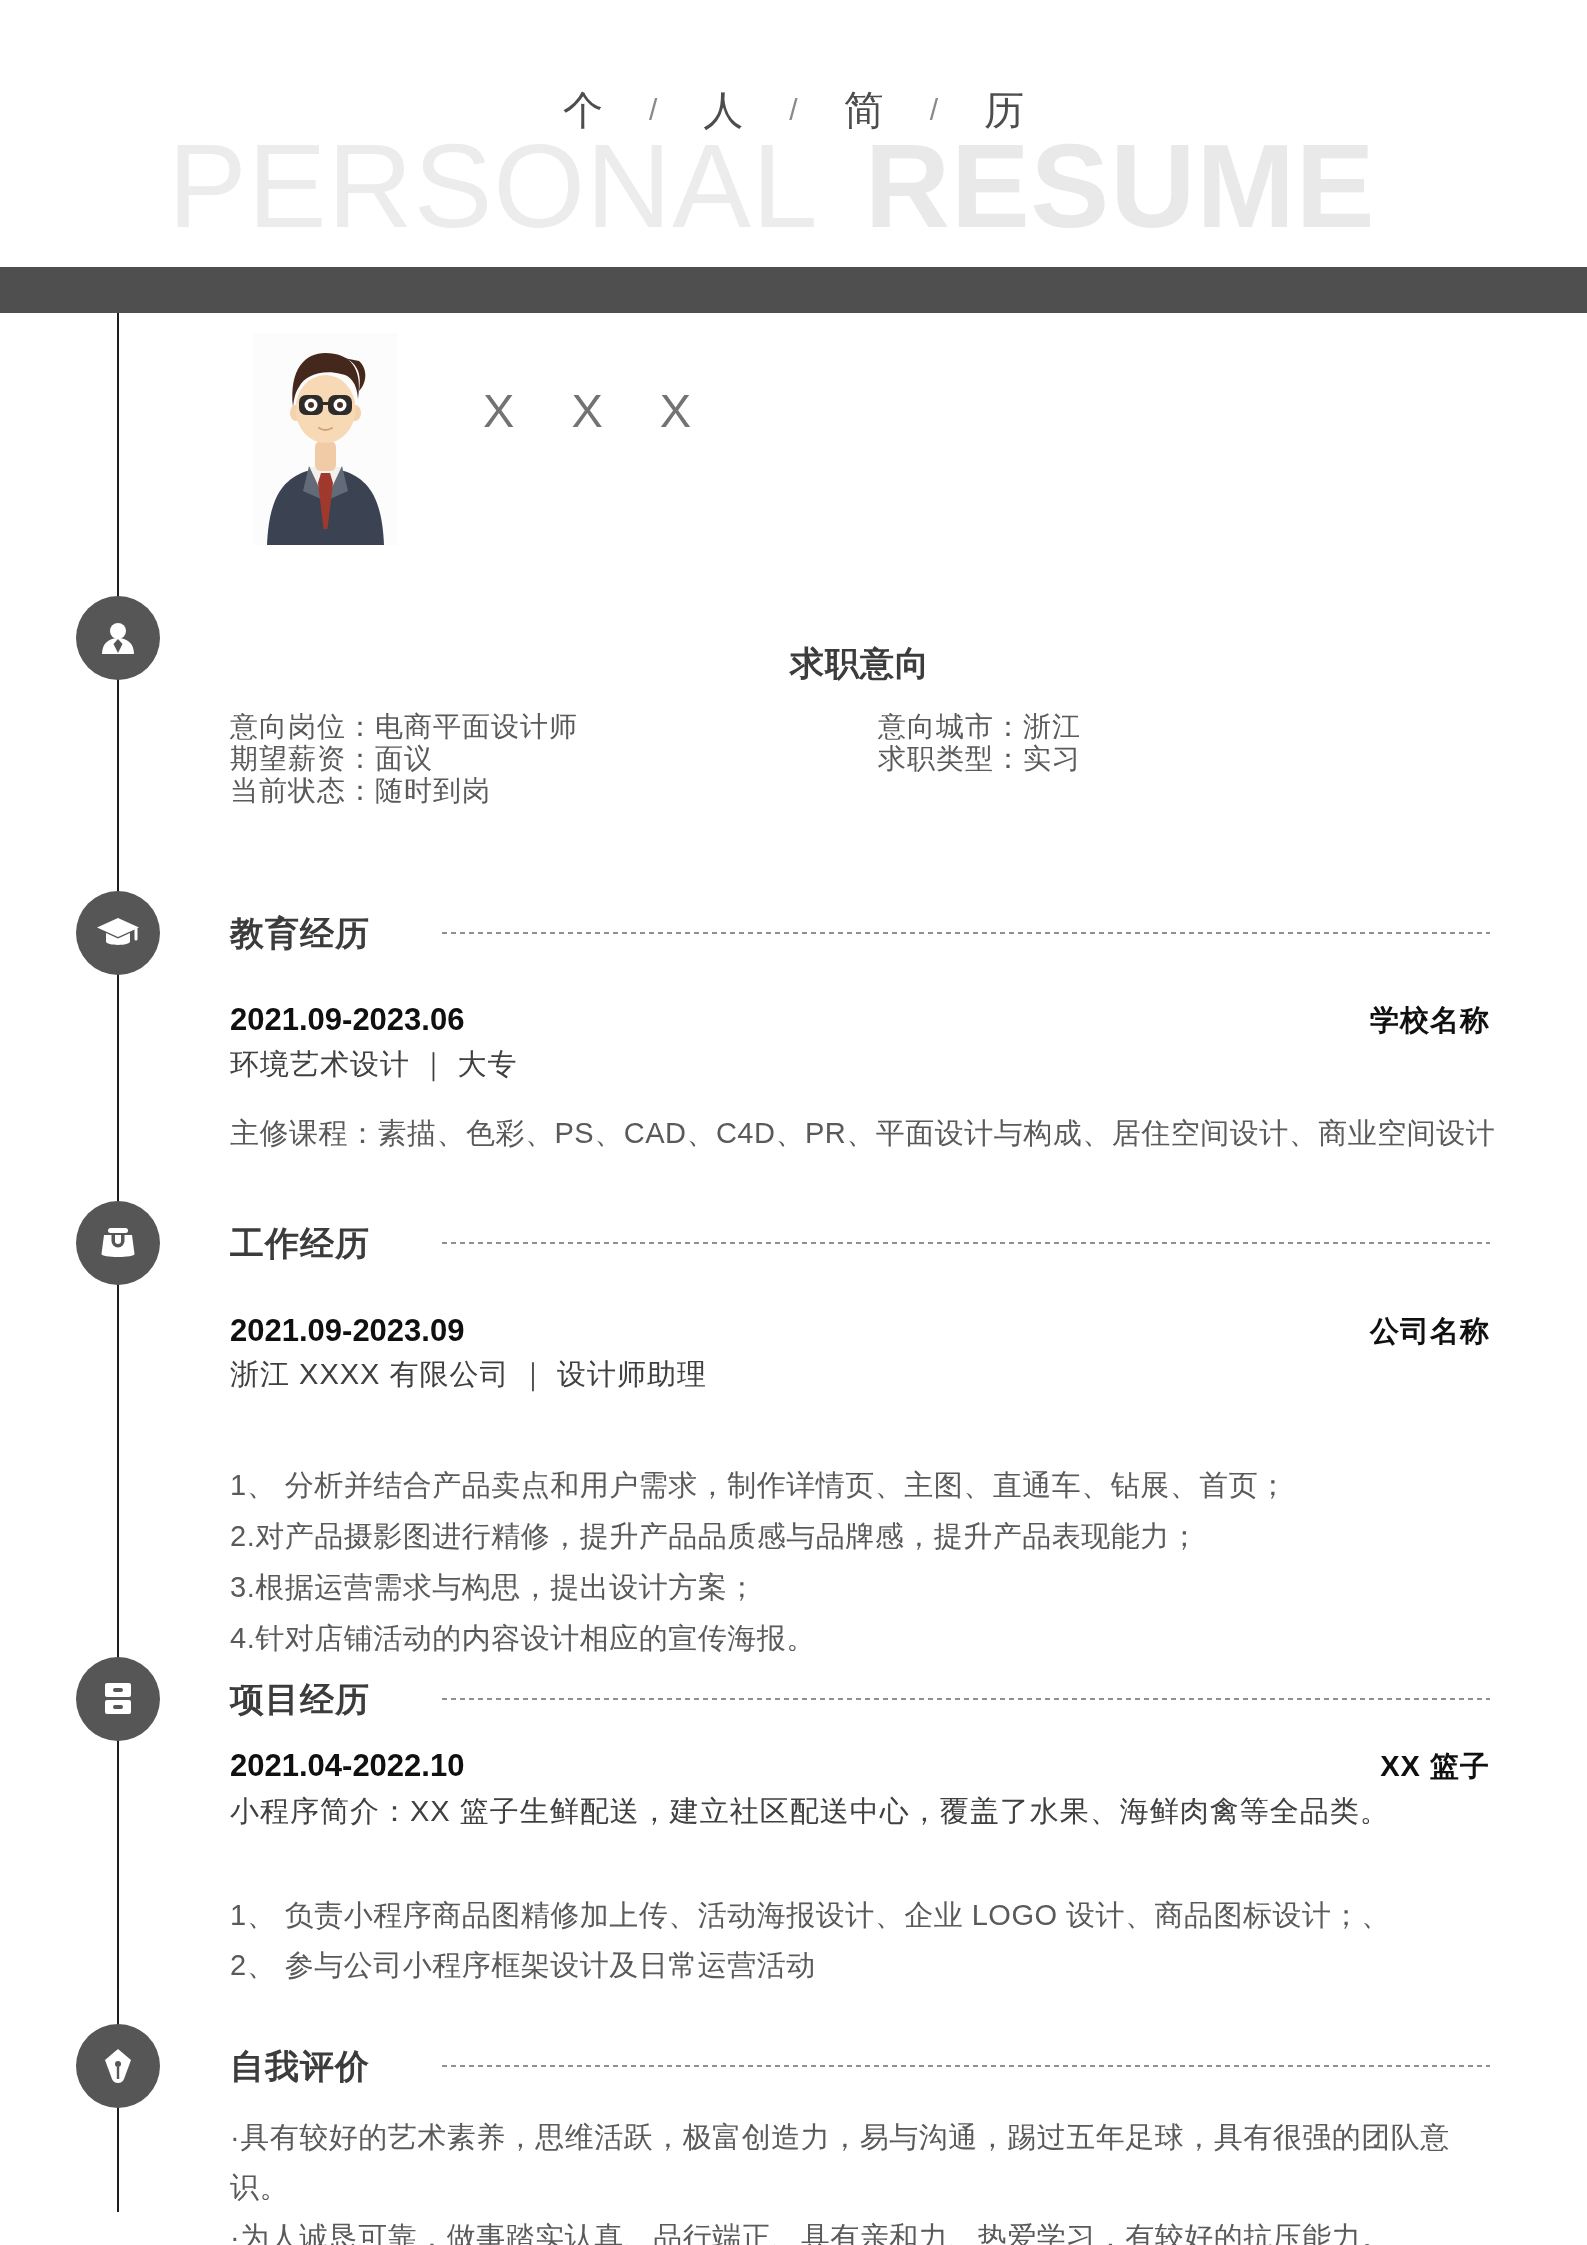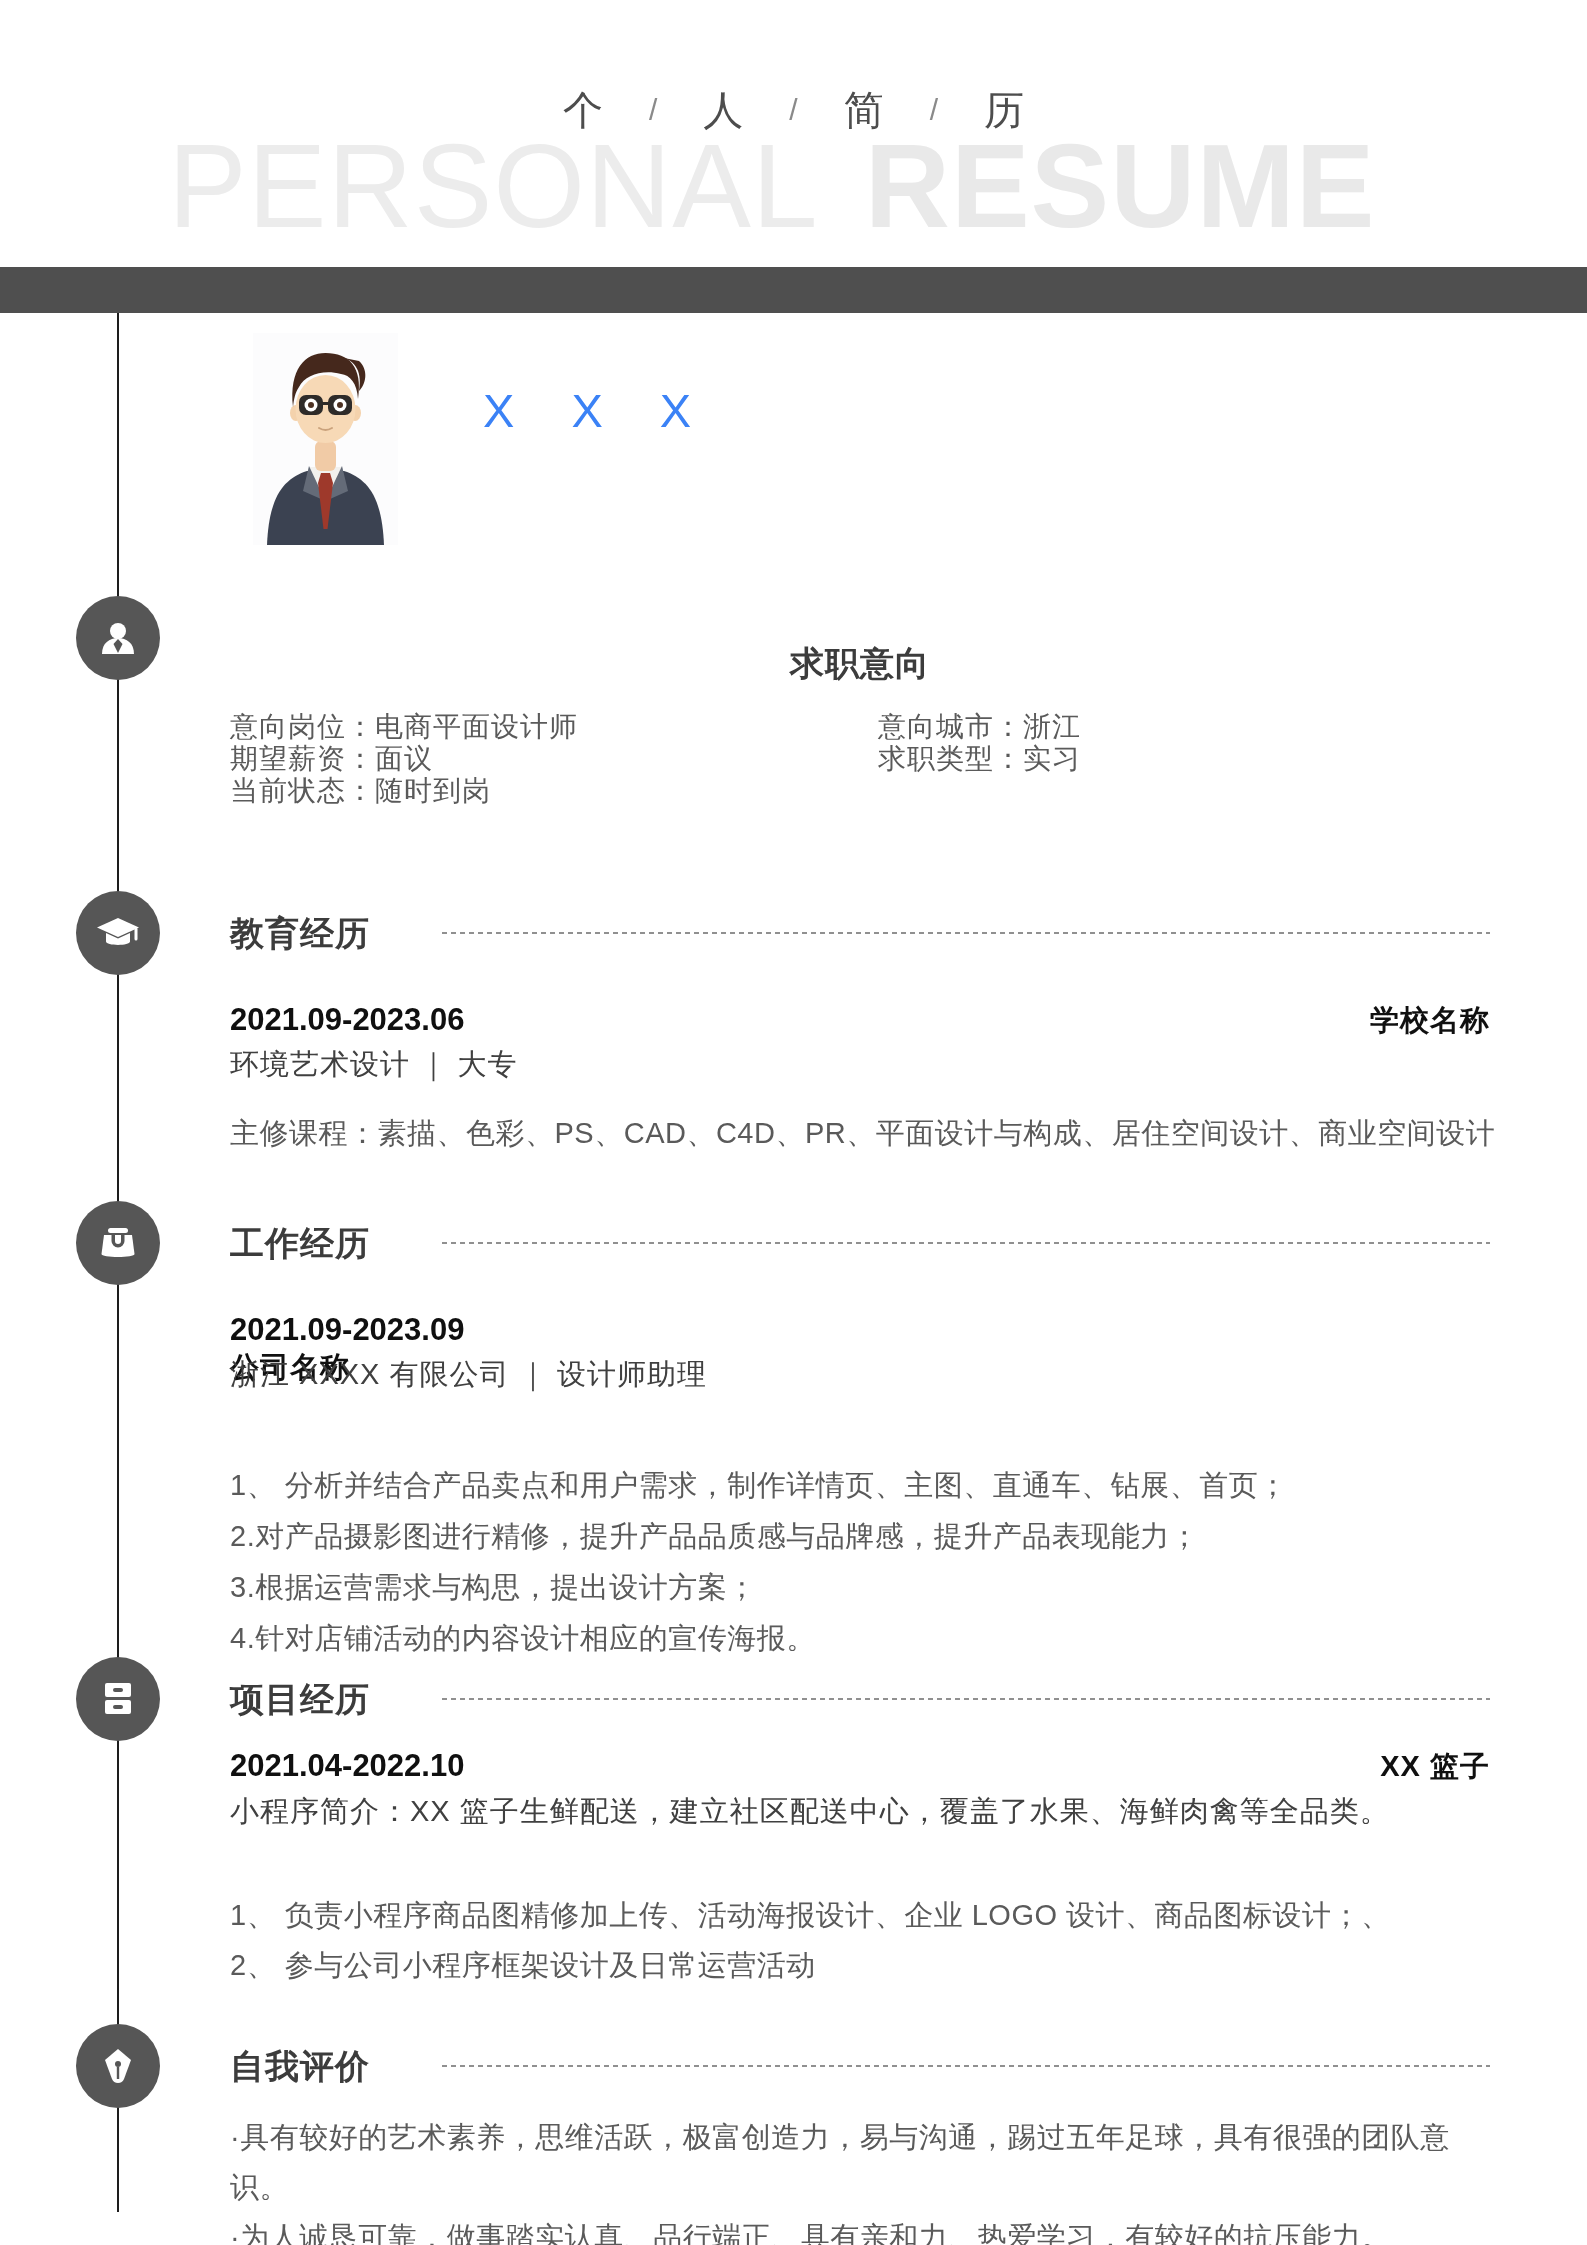--- a/index.html
+++ b/index.html
@@ -32,21 +32,21 @@
   .tl-circle svg{display:block;}
   #c-job{top:596px;}
   #c-edu{top:891px;}
   #c-work{top:1201px;}
   #c-proj{top:1657px;}
   #c-self{top:2024px;}
 
   
   #photo{left:253px;top:333px;width:145px;height:212px;}
   #photo svg{display:block;}
-  #name{left:483px;top:385px;font-size:47px;color:#3b82f6;word-spacing:44px;line-height:1.1;}
+  #name{left:483px;top:385px;font-size:47px;color:#737373;word-spacing:44px;line-height:1.1;}
 
   
   .sec-head{left:230px;width:1260px;display:flex;align-items:center;height:44px;}
   .sec-title{font-size:34px;font-weight:700;color:#3c3c3c;letter-spacing:1px;line-height:44px;}
   .sec-dash{flex:1;margin-left:72px;height:2px;
     background:repeating-linear-gradient(90deg,#909090 0 5px,transparent 5px 9px);}
   #h-job{top:641px;flex-direction:column;}
   #h-edu{top:911px;}
   #h-work{top:1221px;}
   #h-proj{top:1677px;}
@@ -56,21 +56,21 @@
     row-gap:2px;font-size:28px;line-height:30px;color:#5a5a5a;letter-spacing:1px;
   }
   .date-row{left:230px;width:1260px;display:flex;justify-content:space-between;align-items:baseline;}
   .date-txt{font-size:31px;font-weight:700;color:#101010;letter-spacing:0;}
   .right-txt{font-size:29px;font-weight:700;color:#101010;letter-spacing:1px;}
   .sub-row{left:230px;width:1260px;font-size:29px;color:#404040;letter-spacing:1px;line-height:34px;}
   .para{left:230px;width:1268px;font-size:29px;color:#5a5a5a;letter-spacing:0.5px;}
   #edu-daterow{top:1001px;}
   #edu-sub{top:1047px;}
   #edu-lines{top:1110px;line-height:47px;}
-  #work-daterow{top:1312px;flex-direction:column;}
+  #work-daterow{top:1312px;}
   #work-sub{top:1357px;}
   #work-bullets{top:1460px;line-height:51px;}
   #proj-daterow{top:1747px;}
   #proj-sub{top:1794px;}
   #proj-bullets{top:1890px;line-height:50px;}
   #self-lines{top:2112px;line-height:50px;}
 </style>
 </head>
 <body>
 

